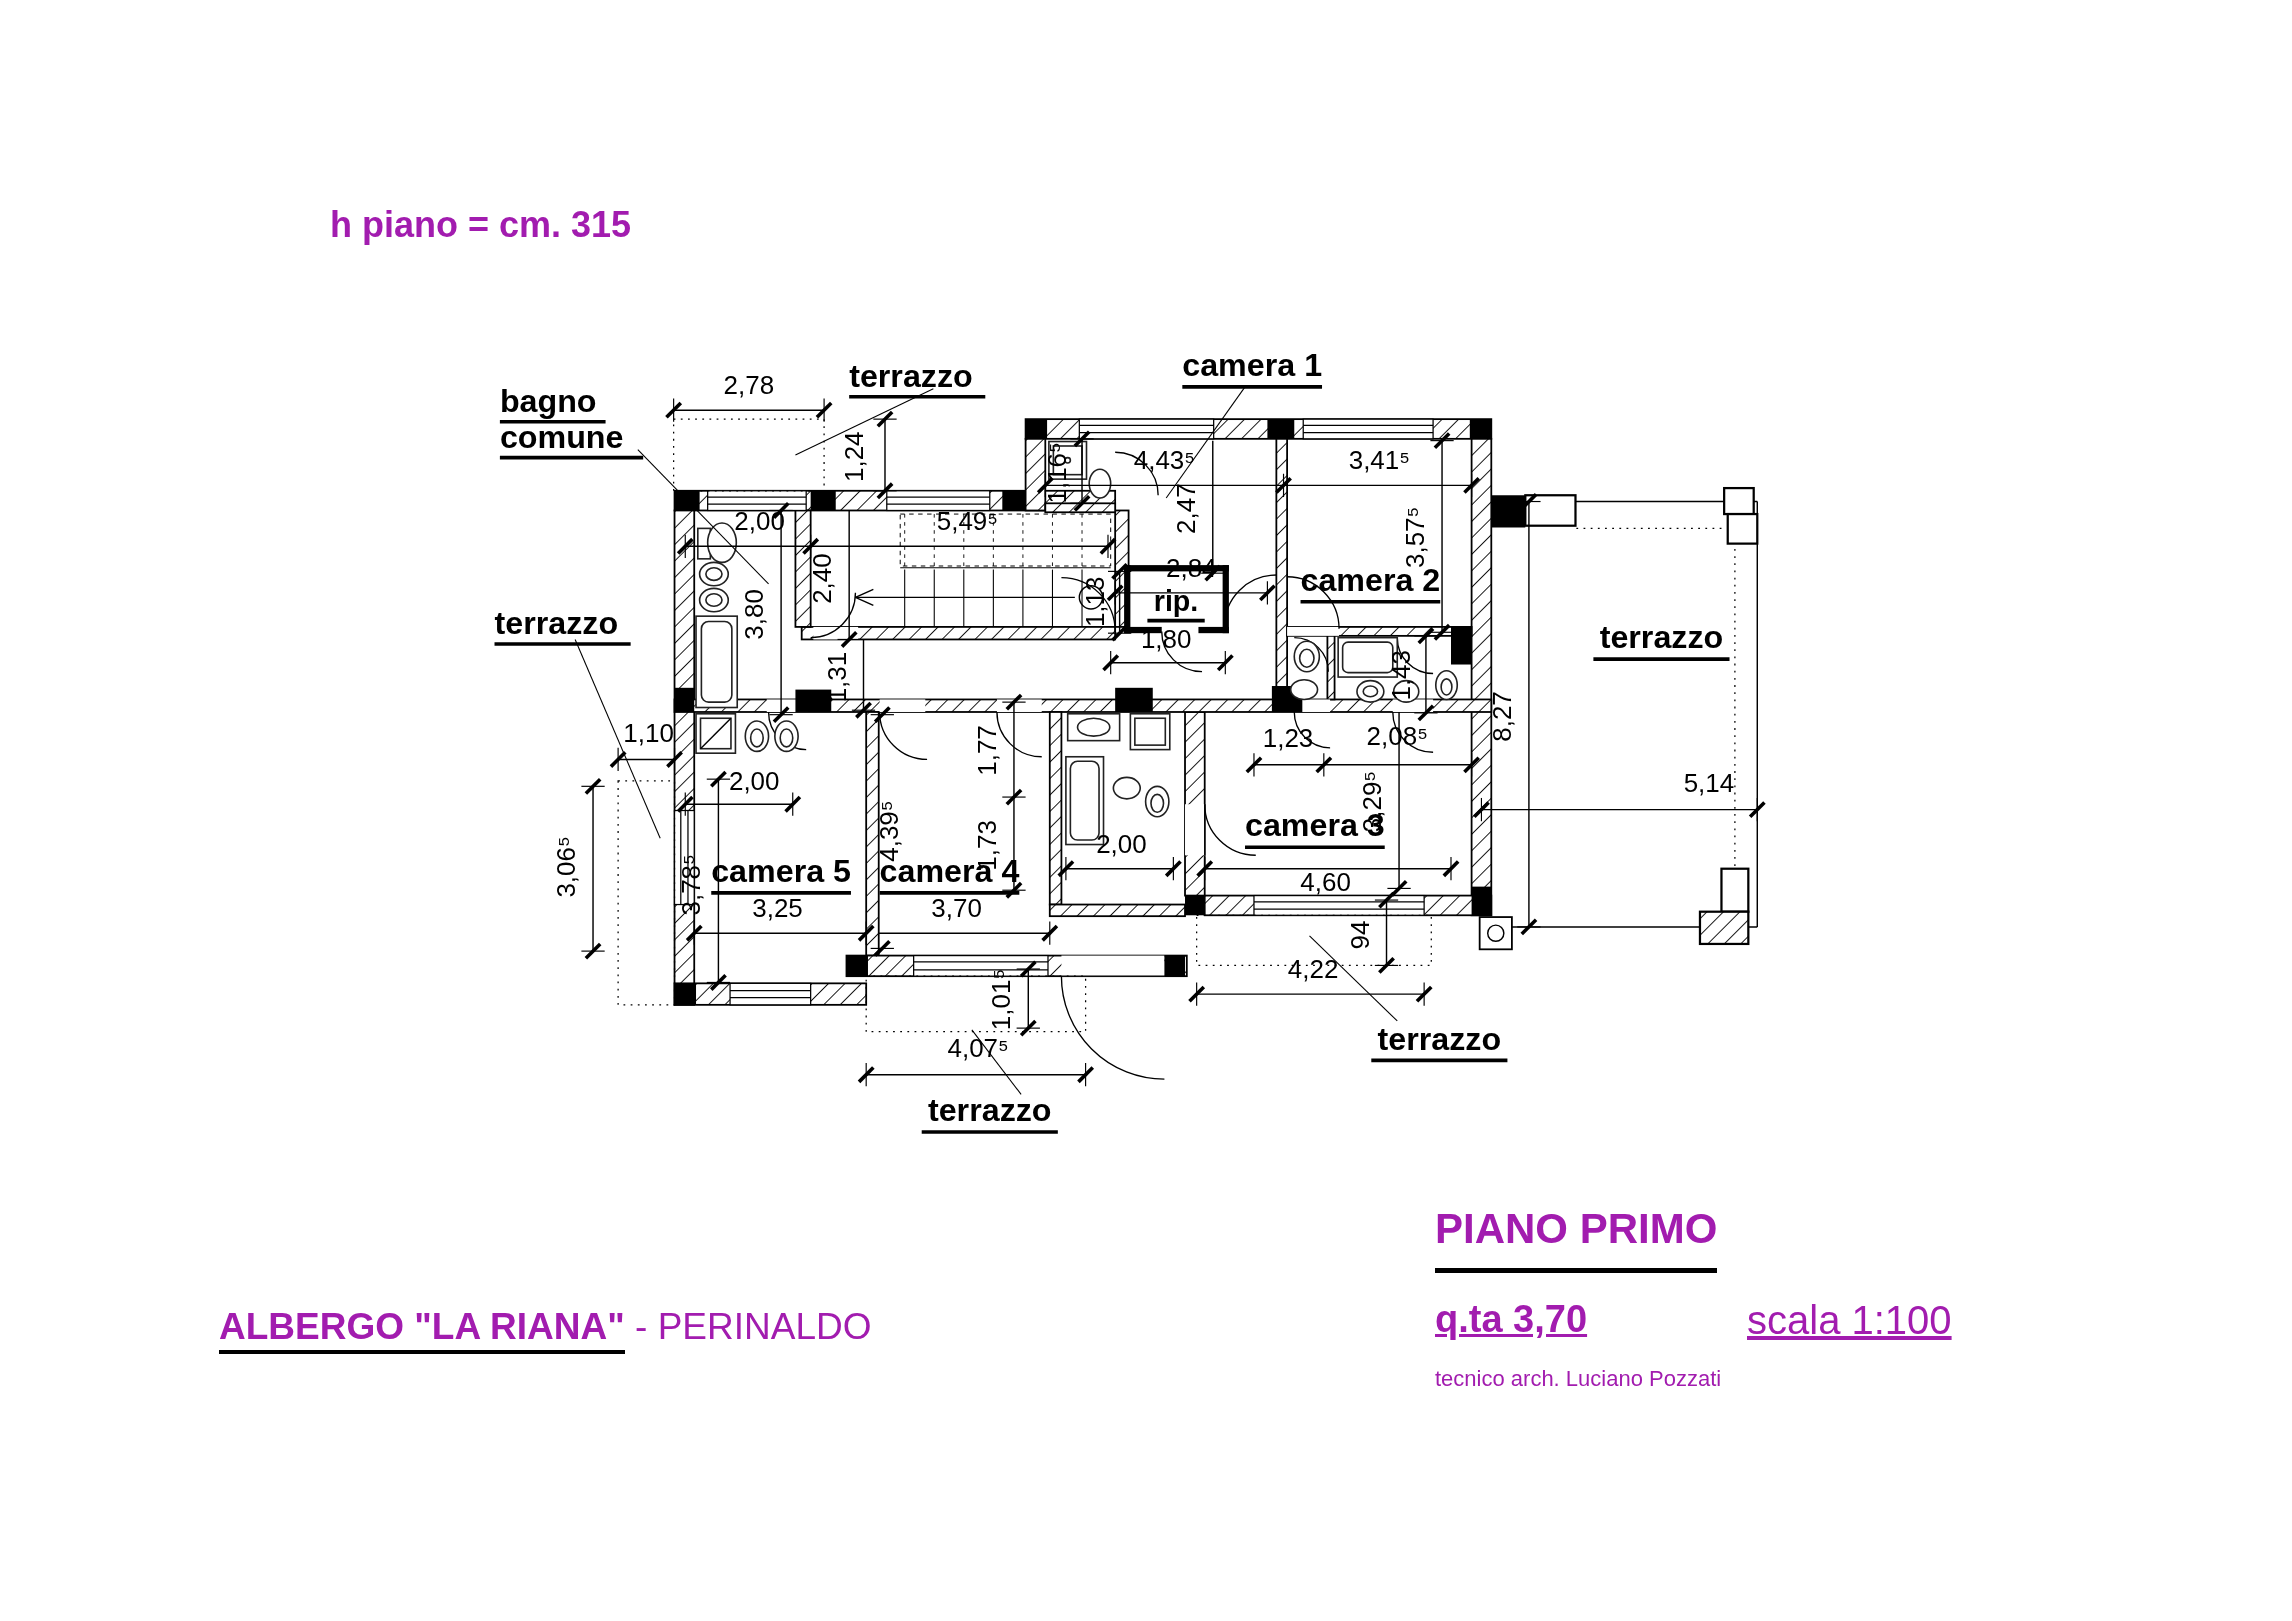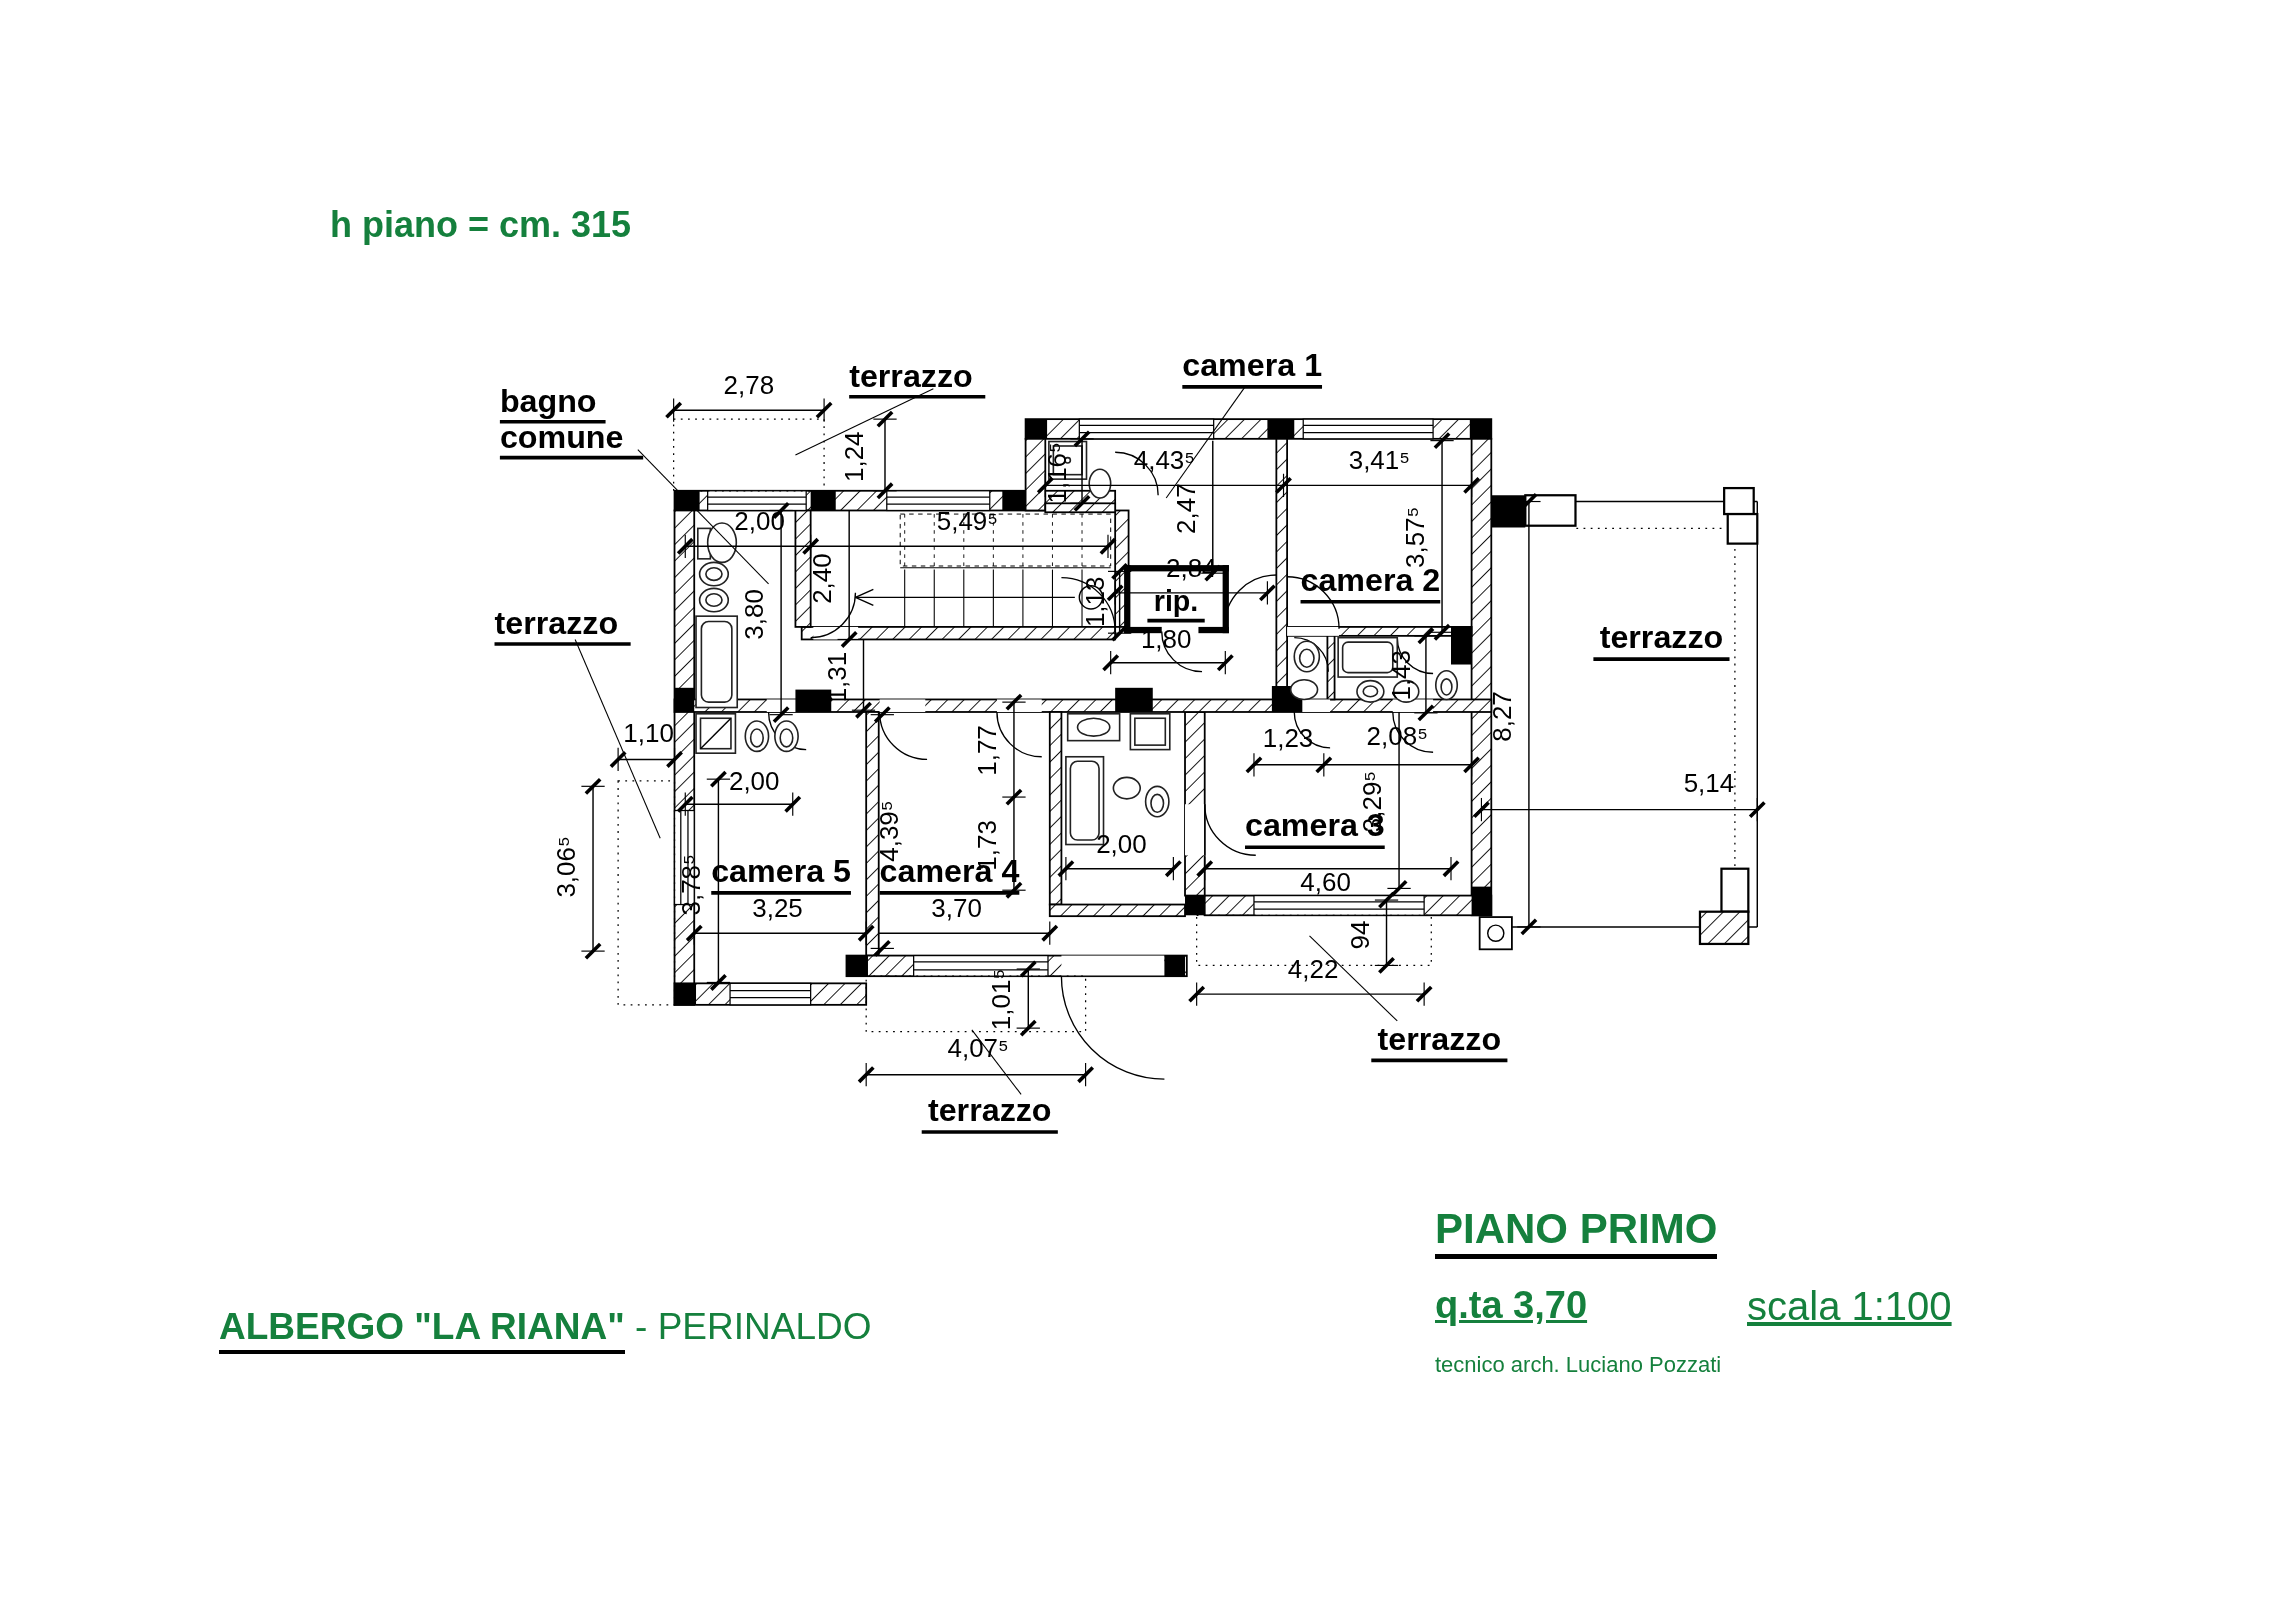--- a/index.html
+++ b/index.html
@@ -1,17 +1,17 @@
 <!DOCTYPE html>
 <html style="font-size:14.3px"><head>
 <meta charset="utf-8">
 <style>
   html,body{margin:0;padding:0;background:#ffffff;}
   #canvas{position:relative;width:2293px;height:1621px;background:#ffffff;overflow:hidden;
-          font-family:"Liberation Sans",sans-serif;color:#15803d;}
+          font-family:"Liberation Sans",sans-serif;color:#a21caf;}
   svg{position:absolute;left:0;top:0;}
   
   .wall{fill:url(#hatch);stroke:#000;stroke-width:2;}
   .solid{fill:#000;stroke:none;}
   .thin{stroke:#000;stroke-width:1.6;fill:none;}
   .fix{stroke:#222;stroke-width:1.8;fill:#fff;}
   .dl{stroke:#000;stroke-width:1.6;fill:none;}
   .ext{stroke:#000;stroke-width:1.3;}
   .slash{stroke:#000;stroke-width:4;}
   .dot{stroke:#000;stroke-width:1.4;fill:none;stroke-dasharray:2 6;}
@@ -23,21 +23,21 @@
   .arc{stroke:#000;stroke-width:1.5;fill:none;}
   text.dim{font:29px "Liberation Sans",sans-serif;fill:#000;}
   text.room{font:bold 36px "Liberation Sans",sans-serif;fill:#000;}
   text.room-s{font:bold 32px "Liberation Sans",sans-serif;fill:#000;}
   .ul{stroke:#000;stroke-width:4;}
   
   .note{position:absolute;left:330px;top:204px;font-size:36px;font-weight:bold;}
   .footer{position:absolute;left:219px;top:1306px;font-size:37px;white-space:nowrap;}
   .footer b{border-bottom:4.5px solid #000;padding-bottom:2.7px;}
   .tblock{position:absolute;left:1435px;top:1205px;width:681px;}
-  .tb-floor{font-size:42px;font-weight:bold;display:inline-block;border-bottom:5.4px solid #000;padding-bottom:1px;}
+  .tb-floor{font-size:42px;font-weight:bold;display:inline-block;border-bottom:5.4px solid #000;padding-bottom:15px;}
   .tb-row{margin-top:25px;display:flex;text-decoration:underline;}
   .tb-q{font-size:38px;font-weight:bold;width:312px;}
   .tb-s{font-size:40px;}
   .tb-t{margin-top:23px;font-size:22px;}
 </style>
 </head>
 <body>
 
 <div id="canvas">
 

